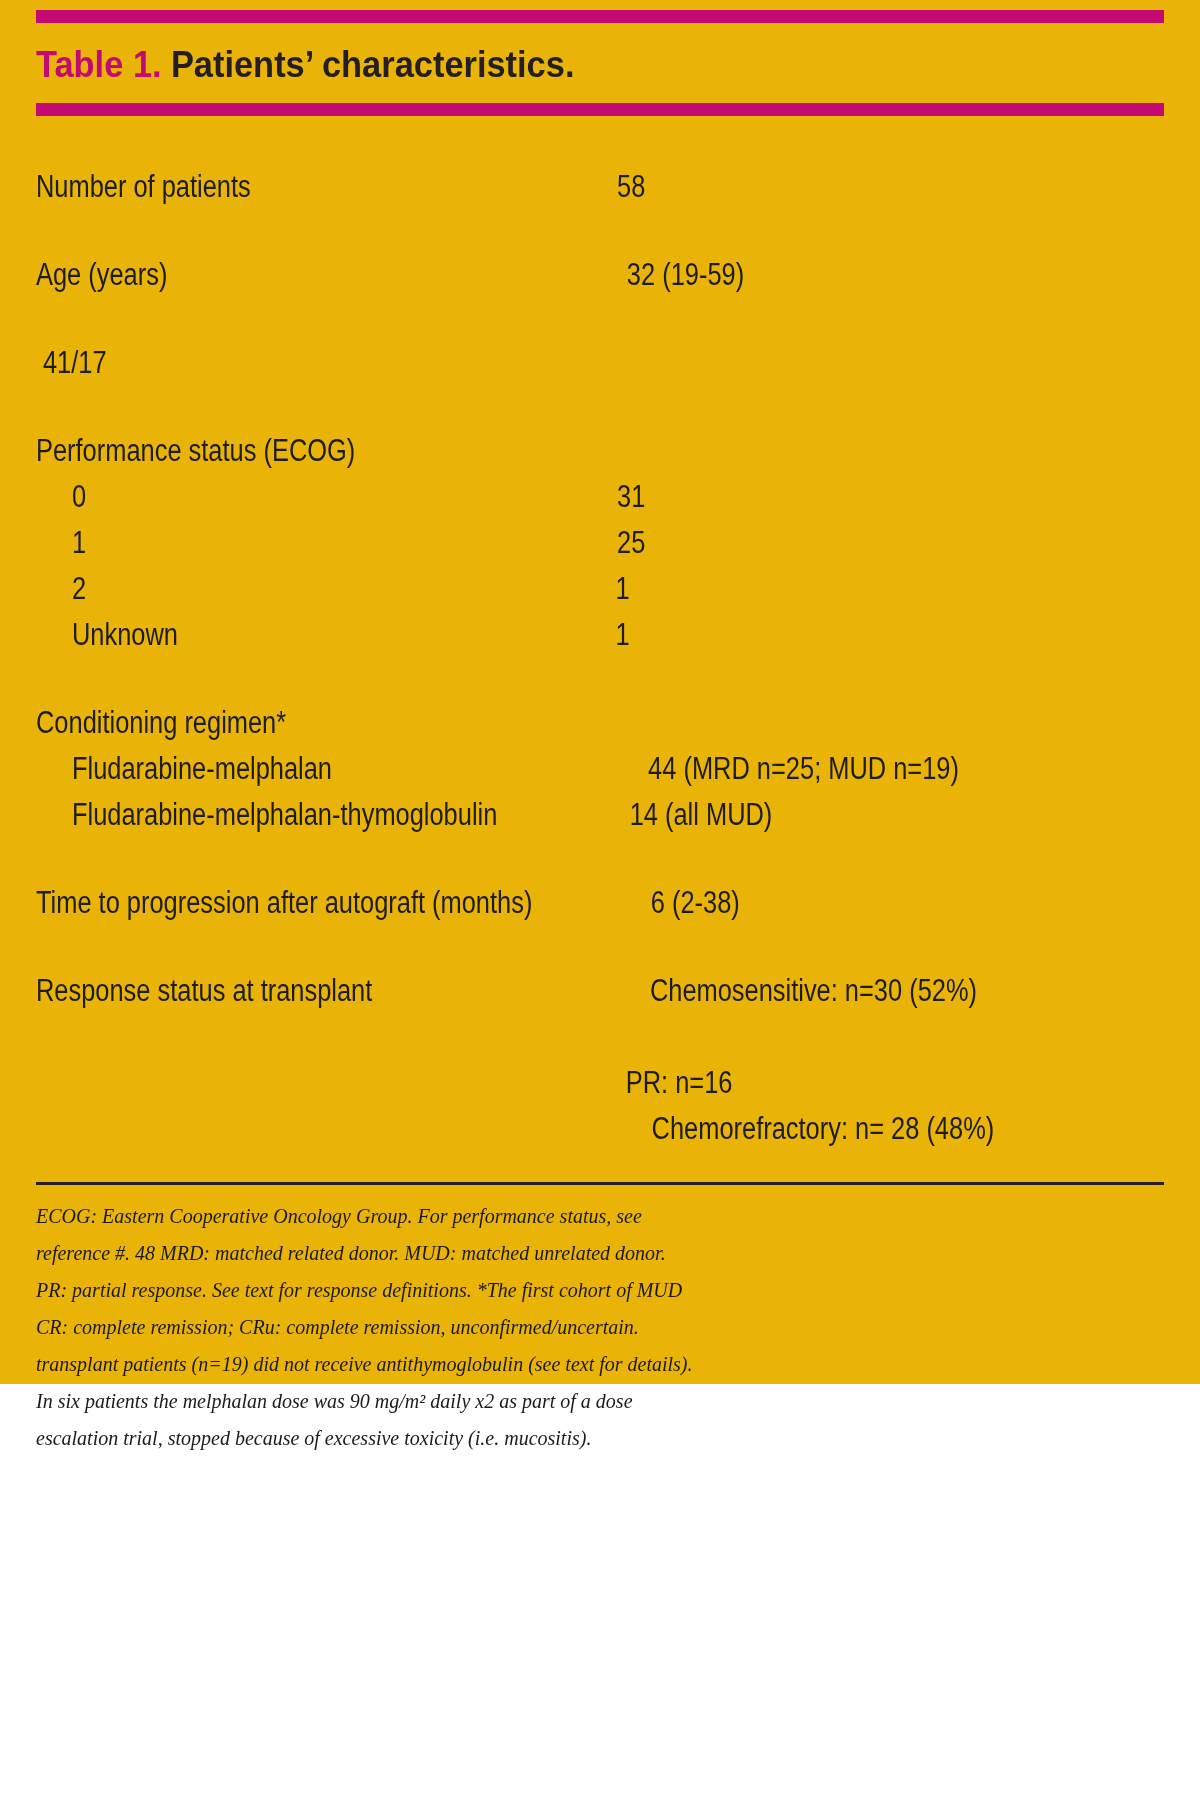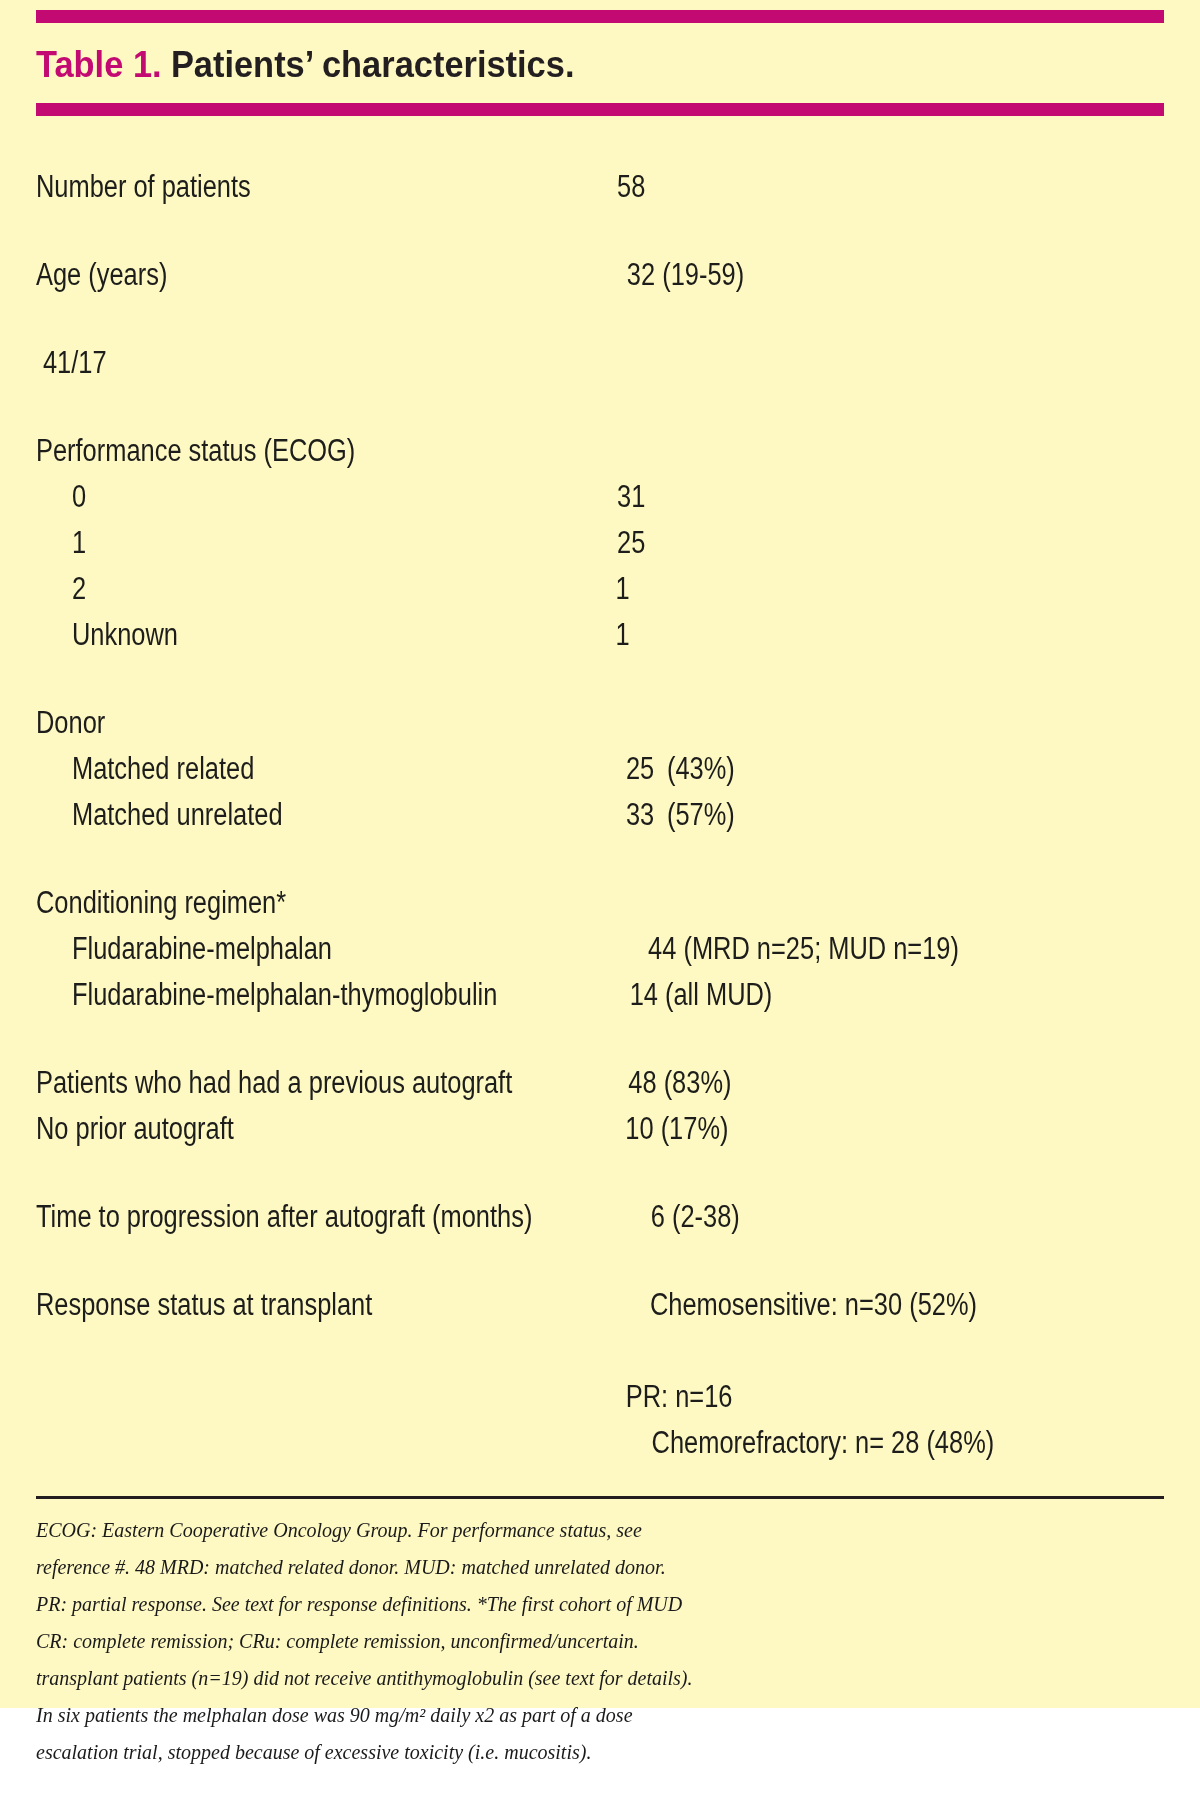--- a/index.html
+++ b/index.html
@@ -10,22 +10,22 @@
   body {
     width: 1200px;
     height: 1800px;
     font-family: "Liberation Sans", sans-serif;
     color: #231f20;
     overflow: hidden;
   }
   .page {
     position: relative;
     width: 1200px;
-    height: 1708px;
-    background: #fef9c3;
+    height: 1384px;
+    background: #eab308;
     box-sizing: border-box;
     padding: 10px 36px 0 36px;
   }
   .rule-accent {
     height: 13px;
     background: #C20A72;
   }
   .title-block {
     margin-top: 20px;
     font-size: 37px;
@@ -137,54 +137,30 @@
           <div class="label"><span class="cond">2</span></div>
           <div class="value"><span class="cond">1</span></div>
         </div>
         <div class="row indent">
           <div class="label"><span class="cond">Unknown</span></div>
           <div class="value"><span class="cond">1</span></div>
         </div>
       </div>
       <div class="section">
         <div class="row">
-          <div class="label"><span class="cond">Donor</span></div>
-          <div class="value"><span class="cond"></span></div>
-        </div>
-        <div class="row indent">
-          <div class="label"><span class="cond">Matched related</span></div>
-          <div class="value"><span class="cond">25 (43%)</span></div>
-        </div>
-        <div class="row indent">
-          <div class="label"><span class="cond">Matched unrelated</span></div>
-          <div class="value"><span class="cond">33 (57%)</span></div>
-        </div>
-      </div>
-      <div class="section">
-        <div class="row">
           <div class="label"><span class="cond">Conditioning regimen*</span></div>
           <div class="value"><span class="cond"></span></div>
         </div>
         <div class="row indent">
           <div class="label"><span class="cond">Fludarabine-melphalan</span></div>
           <div class="value"><span class="cond">44 (MRD n=25; MUD n=19)</span></div>
         </div>
         <div class="row indent">
           <div class="label"><span class="cond">Fludarabine-melphalan-thymoglobulin</span></div>
           <div class="value"><span class="cond">14 (all MUD)</span></div>
-        </div>
-      </div>
-      <div class="section">
-        <div class="row">
-          <div class="label"><span class="cond">Patients who had had a previous autograft</span></div>
-          <div class="value"><span class="cond">48 (83%)</span></div>
-        </div>
-        <div class="row">
-          <div class="label"><span class="cond">No prior autograft</span></div>
-          <div class="value"><span class="cond">10 (17%)</span></div>
         </div>
       </div>
       <div class="section">
         <div class="row">
           <div class="label"><span class="cond">Time to progression after autograft (months)</span></div>
           <div class="value"><span class="cond">6 (2-38)</span></div>
         </div>
       </div>
       <div class="section">
         <div class="row">

